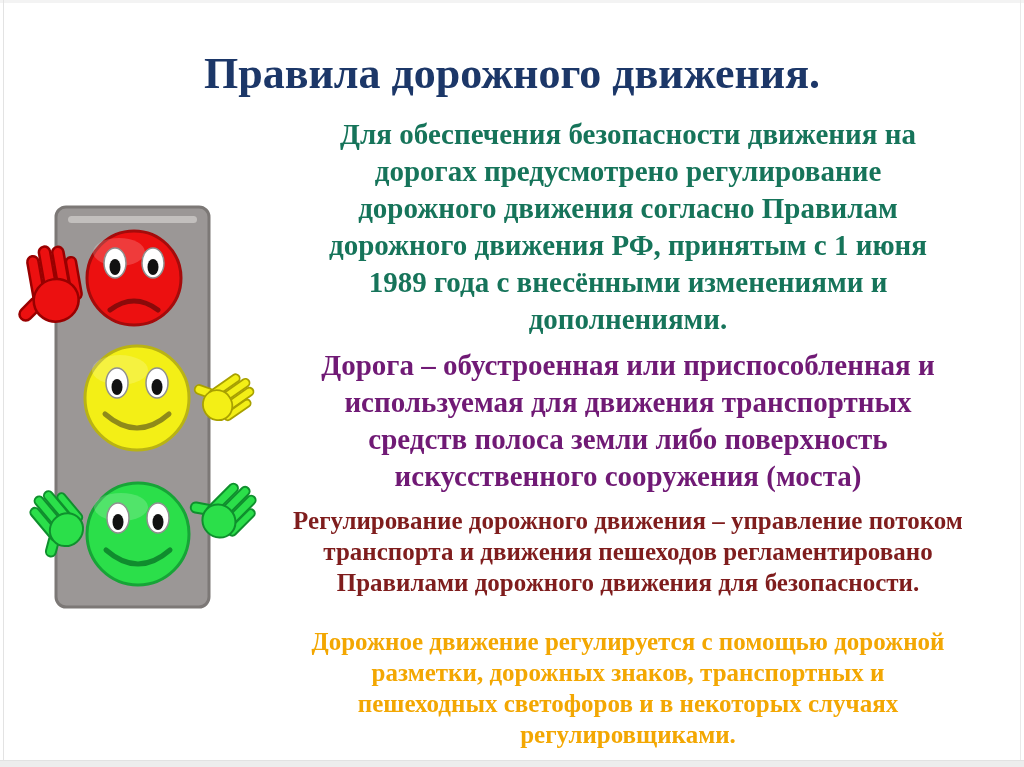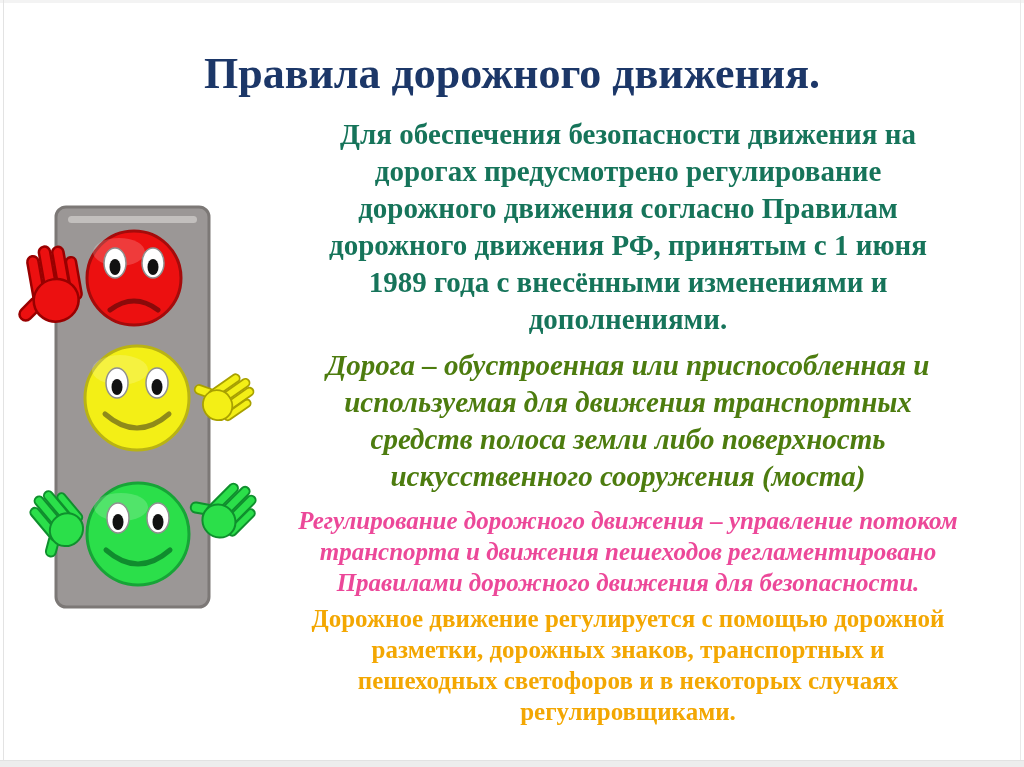--- a/index.html
+++ b/index.html
@@ -15,21 +15,21 @@
     position:absolute;left:0;top:48px;width:1024px;text-align:center;
     font-size:44px;font-weight:bold;letter-spacing:0px;
   }
   .para{
     position:absolute;left:258px;width:740px;text-align:center;font-weight:bold;
     white-space:pre-line;
   }
   .p1{top:116px;font-size:29px;line-height:37px;}
   .p2{top:347px;font-size:29px;line-height:37px;}
   .p3{top:505px;font-size:25px;line-height:31px;}
-  .p4{top:603px;font-size:25px;line-height:31px;}
+  .p4{top:626px;font-size:25px;line-height:31px;}
   .tl{position:absolute;left:4px;top:200px;}
   .tl-body{stroke:#7c7876;stroke-width:3;}
   .bevel{fill:#c6c3c1;opacity:.9;}
   .face-red{stroke:#a50b0b;stroke-width:3;}
   .face-yellow{stroke:#b9b314;stroke-width:3;}
   .face-green{stroke:#17a437;stroke-width:3;}
   .eye{fill:#ffffff;stroke:#8f8f8f;stroke-width:1.5;}
   .pupil{fill:#111111;}
   .mouth{fill:none;stroke-linecap:round;}
   .mouth-red{stroke:#8a0a0a;stroke-width:5;}
@@ -52,26 +52,26 @@
 
   <div class="title" style="color: rgb(28, 55, 104); text-align: center;">Правила дорожного движения.</div>
 
   <div class="para p1" style="color: rgb(22, 116, 90);">Для обеспечения безопасности движения на
 дорогах предусмотрено регулирование
 дорожного движения согласно Правилам
 дорожного движения РФ, принятым с 1 июня
 1989 года с внесёнными изменениями и
 дополнениями.</div>
 
-  <div class="para p2" style="color: #4d7c0f; font-style: italic;">Дорога – обустроенная или приспособленная и
+  <div class="para p2" style="color: #701a75;">Дорога – обустроенная или приспособленная и
 используемая для движения транспортных
 средств полоса земли либо поверхность
 искусственного сооружения (моста)</div>
 
-  <div class="para p3" style="color: #ec4899; font-style: italic;">Регулирование дорожного движения – управление потоком
+  <div class="para p3" style="color: #7f1d1d;">Регулирование дорожного движения – управление потоком
 транспорта и движения пешеходов регламентировано
 Правилами дорожного движения для безопасности.</div>
 
   <div class="para p4" style="color: rgb(243, 167, 2);">Дорожное движение регулируется с помощью дорожной
 разметки, дорожных знаков, транспортных и
 пешеходных светофоров и в некоторых случаях
 регулировщиками.</div>
 
   <svg class="tl" width="260" height="420" viewBox="0 0 260 420">
 

